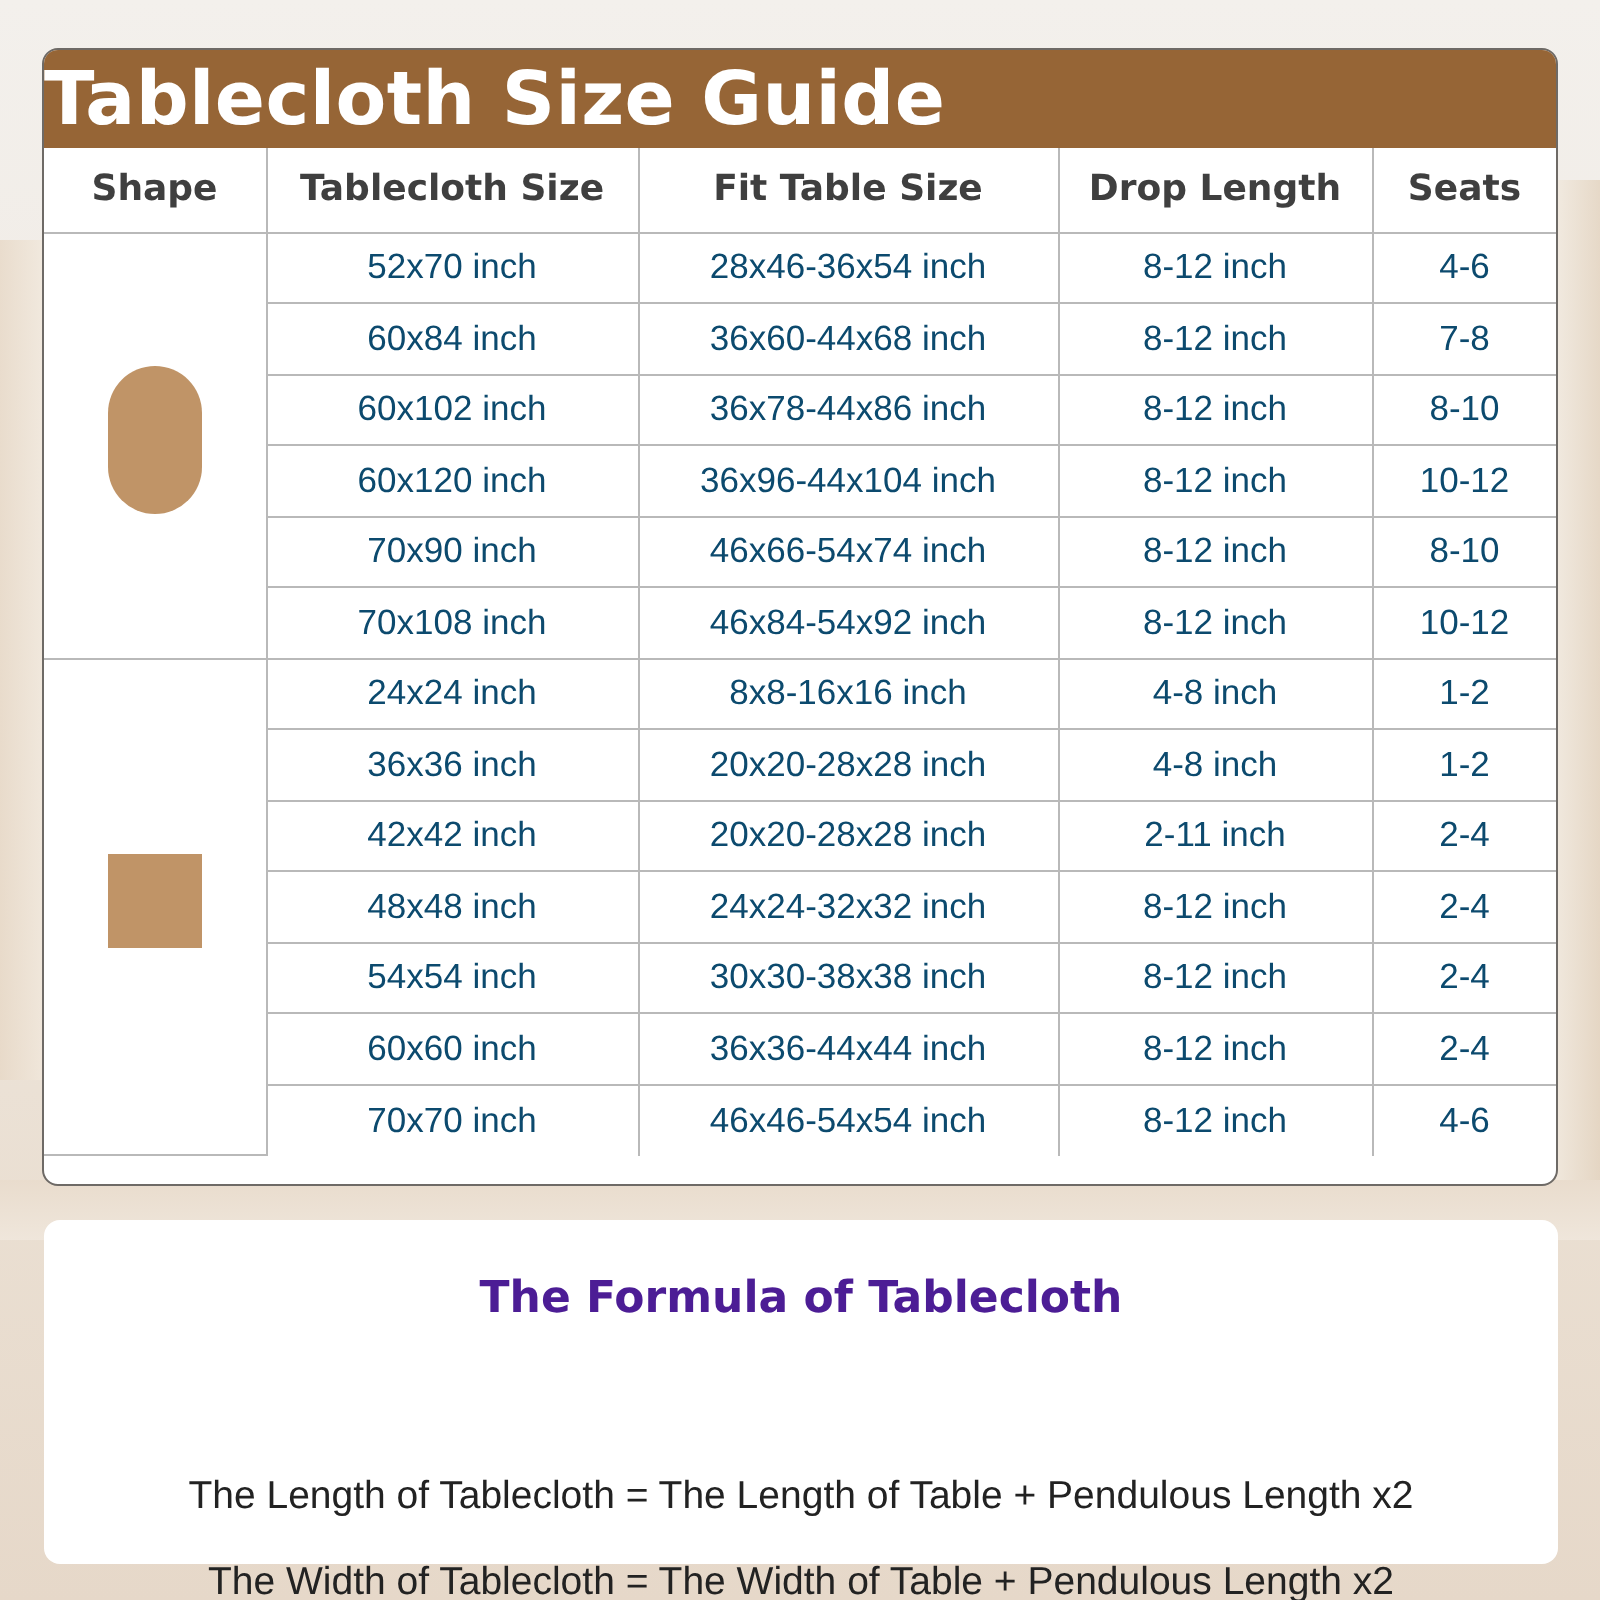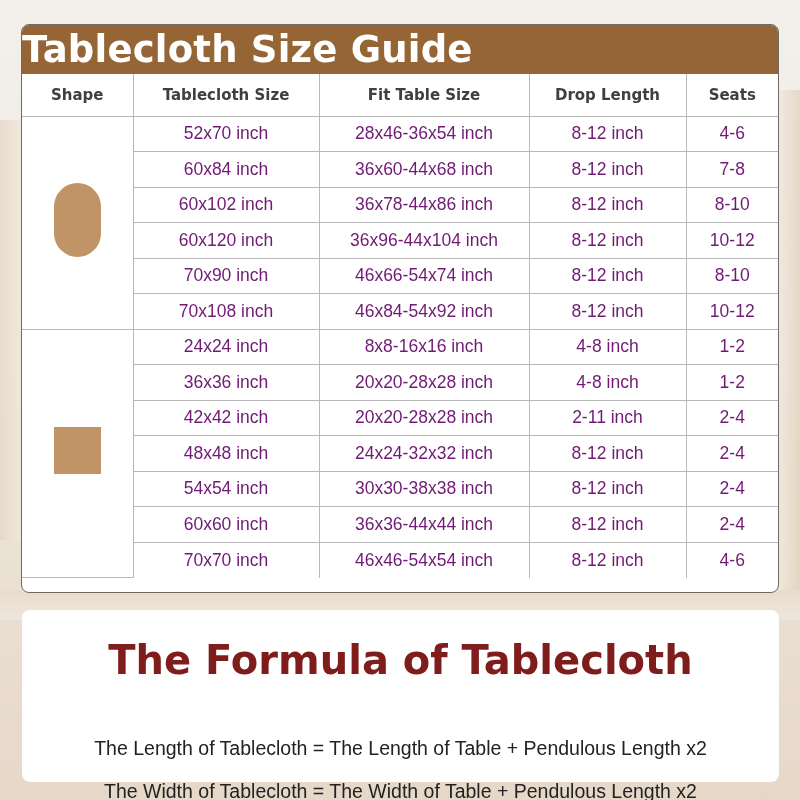--- a/index.html
+++ b/index.html
@@ -50,29 +50,29 @@
       table-layout: fixed;
     }
     col.c-shape { width: 111px; }
     col.c-size { width: 186px; }
     col.c-fit { width: 210px; }
     col.c-drop { width: 157px; }
     col.c-seats { width: auto; }
     th, td {
       border: 1px solid #b9b9b9;
       text-align: center;
-      color: #701a75;
+      color: #0c4a6e;
     }
     tr > *:first-child { border-left: none; }
     tr > *:last-child { border-right: none; }
     thead th {
       height: 42px;
       font-family: "DejaVu Sans", sans-serif;
       font-weight: bold;
-      font-size: 15px;
+      font-size: 18px;
       color: #3f3f3f;
       border-top: none;
     }
     tbody td {
       height: 35.5px;
       font-size: 17.5px;
       font-weight: normal;
     }
     tbody tr:last-child td { border-bottom: none; margin-left: 40px; }
     td.shape-cell { background: #fff; }
@@ -92,22 +92,22 @@
       left: 22px; top: 610px;
       width: 757px; height: 172px;
       background: #ffffff;
       border-radius: 8px;
     }
     .formula-title {
       position: absolute; left: 0; right: 0; top: 27px;
       text-align: center;
       font-family: "DejaVu Sans", sans-serif;
       font-weight: bold;
-      font-size: 40px;
-      color: #7f1d1d;
+      font-size: 22px;
+      color: #4c1d95;
     }
     .formula-line {
       position: absolute; left: 0; right: 0;
       text-align: center;
       font-size: 19.5px;
       color: #222222;
       margin-top: 47px;
     }
     .formula-line.l1 { top: 80px; }
     .formula-line.l2 { top: 123px; }

